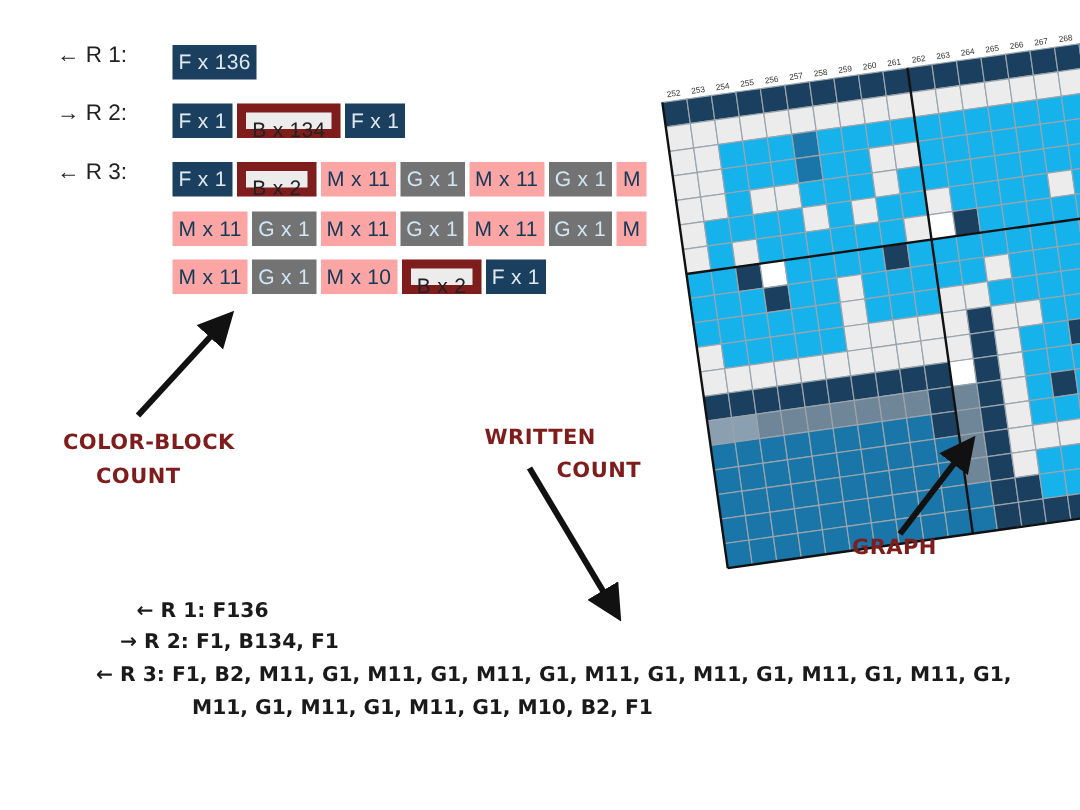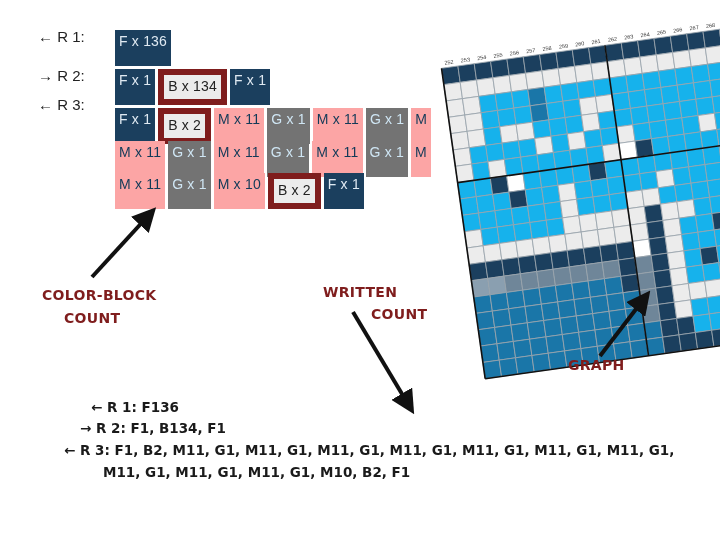--- a/index.html
+++ b/index.html
@@ -1,39 +1,39 @@
 <!DOCTYPE html>
 <html><head>
 <meta charset="utf-8">
 <style>
   html, body { margin:0; padding:0; background:#ffffff; }
   body { width:720px; height:540px; position:relative; overflow:hidden; font-family:"Liberation Sans", sans-serif; }
 
   .row-label { position:absolute; left:38px; font-size:15px; color:#222; }
   .block-row { position:absolute; left:115px; display:flex; gap:3px; white-space:nowrap; }
-  .blk { height:36px; line-height:23px; padding:0 4px; font-size:14px; box-sizing:border-box; letter-spacing:0.2px; }
+  .blk { height:23px; line-height:23px; padding:0 4px; font-size:14px; box-sizing:border-box; letter-spacing:0.2px; }
   .F { background:#1b3f5e; color:#dfe9f2; }
   .B { background:#ececec; color:#222; border:6px solid #7f1d1d; }
   .M { background:#fca5a5; color:#123a58; }
   .G { background:#737373; color:#cfe6f4; }
 
   .graph-wrap { position:absolute; left:425px; top:8px; width:340px; height:330px; overflow:visible; }
   .graph { position:absolute; left:0; top:0; transform-origin:0 0; transform: rotate(-8deg) skewX(0deg) translate(4px, 48px); }
 
   .hand { position:absolute; font-family:"DejaVu Sans", sans-serif; font-weight:bold; font-size:14px; color:#7f1d1d; letter-spacing:0.3px; }
 
   .written { position:absolute; left:64px; font-family:"DejaVu Sans", sans-serif; font-weight:bold; font-size:13.5px; color:#1a1a1a; }
 </style>
 </head>
 <body>
 
 <div>
   <div class="row-label" style="top:28px;text-align:center;">← R 1:</div>
   <div class="row-label" style="top:67px;">→ R 2:</div>
-  <div class="row-label" style="top:96px;text-align:center;">← R 3:</div>
+  <div class="row-label" style="top:106px;text-align:center;">← R 3:</div>
 
   <div class="block-row" style="top:30px;">
       <div class="blk F">F x 136</div>
     </div>
   <div class="block-row" style="top:69px;">
       <div class="blk F">F x 1</div>
       <div class="blk B">B x 134</div>
       <div class="blk F">F x 1</div>
     </div>
   <div class="block-row" style="top:108px;">
@@ -465,13 +465,13 @@
 
 <div class="hand" style="left:42px;top:287px;">COLOR-BLOCK</div>
 <div class="hand" style="left:64px;top:310px;">COUNT</div>
 <div class="hand" style="left:323px;top:284px;">WRITTEN</div>
 <div class="hand" style="left:371px;top:306px;">COUNT</div>
 <div class="hand" style="left:568px;top:357px;">GRAPH</div>
 
 <div class="written" style="top:399px;margin-left:27px;">← R 1: F136</div>
 <div class="written" style="top:420px;margin-left:16px;">→ R 2: F1, B134, F1</div>
 <div class="written" style="top:442px;">← R 3: F1, B2, M11, G1, M11, G1, M11, G1, M11, G1, M11, G1, M11, G1, M11, G1,</div>
-<div class="written" style="top:464px;left:103px;">M11, G1, M11, G1, M11, G1, M10, B2, F1</div>
+<div class="written" style="top:464px;left:128px;">M11, G1, M11, G1, M11, G1, M10, B2, F1</div>
 
 </body></html>

